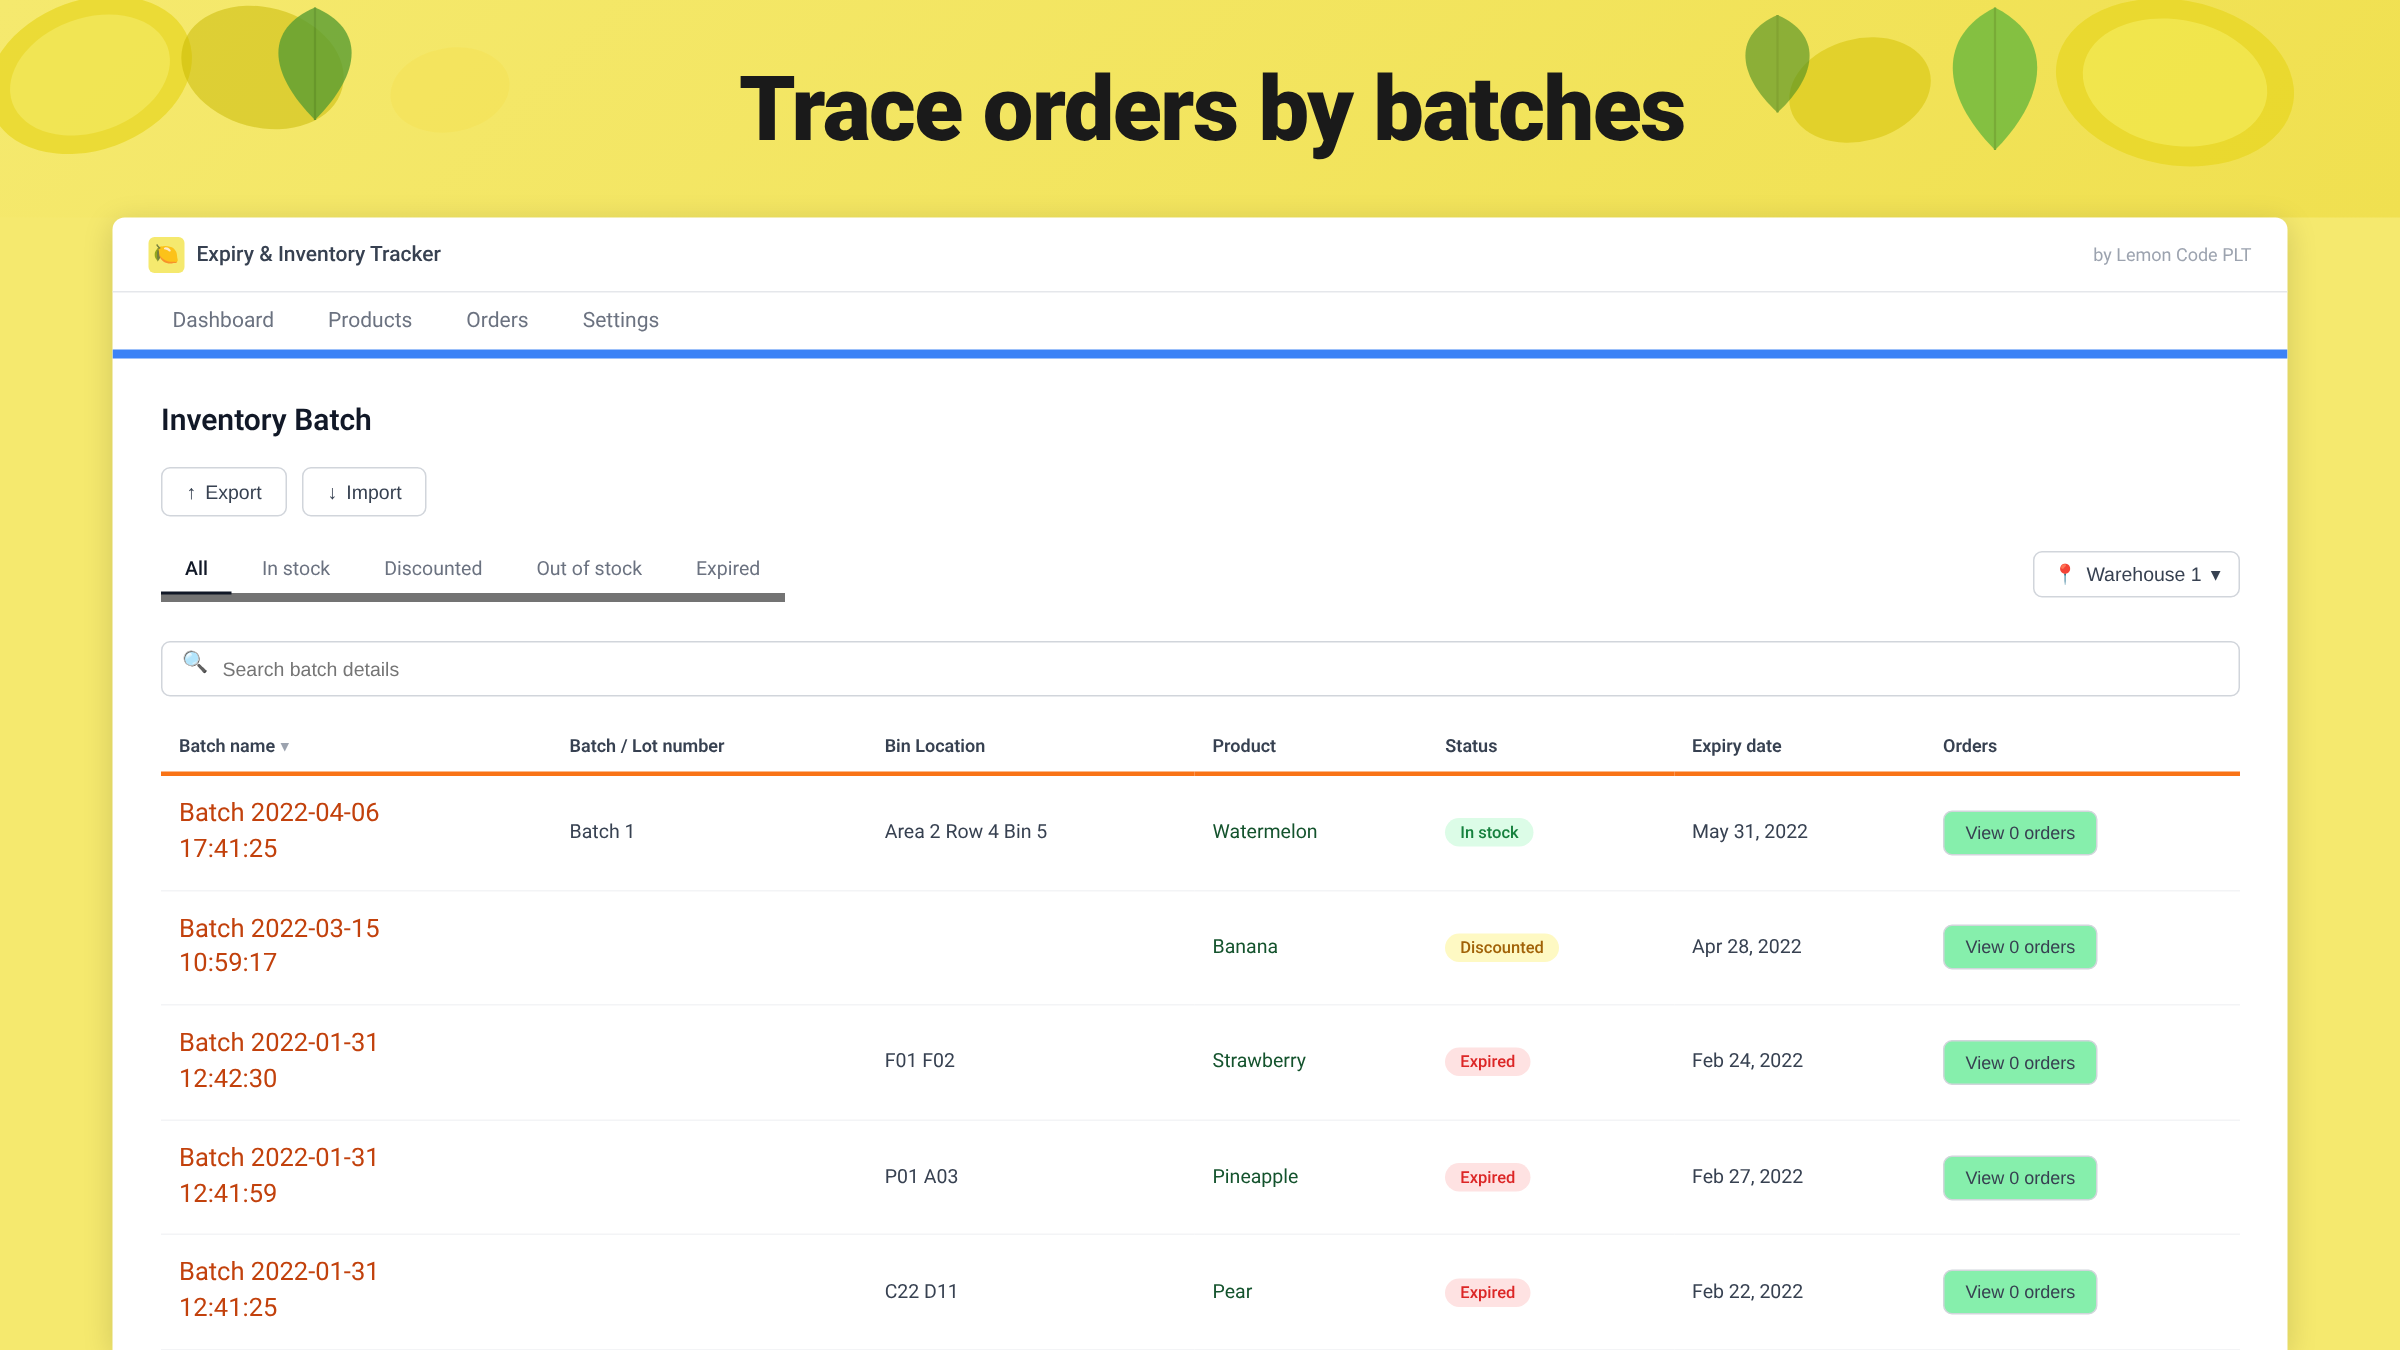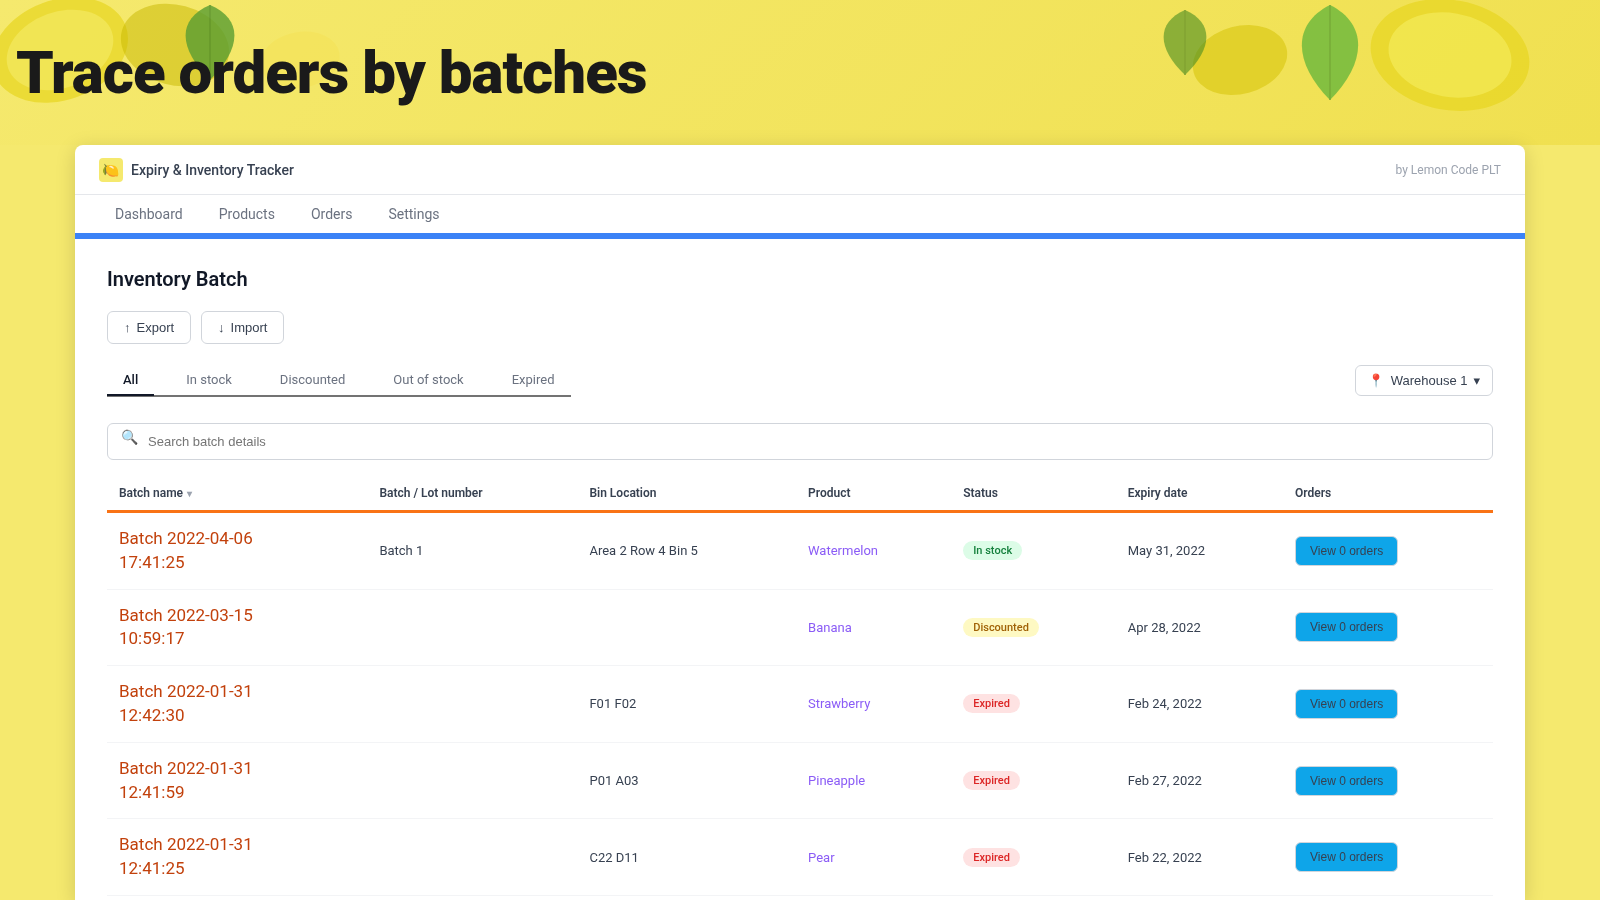--- a/index.html
+++ b/index.html
@@ -23,20 +23,21 @@
     }
 
     .page-title-area {
       position: absolute;
       top: 0;
       left: 16px;
       right: 0;
       height: 145px;
       display: flex;
       align-items: center;
+      justify-content: center;
       z-index: 1;
     }
 
     .page-title {
       font-size: 60px;
       font-weight: 900;
       color: #1a1a1a;
       letter-spacing: -1px;
     }
 
@@ -162,22 +163,22 @@
     
     .filter-bar {
       display: flex;
       align-items: center;
       justify-content: space-between;
       margin-bottom: 16px;
     }
 
     .filter-tabs {
       display: flex;
-      gap: 16px;
-      border-bottom: 2px solid #737373;
+      gap: 4px;
+      border-bottom: 6px solid #737373;
     }
 
     .filter-tab {
       padding: 8px 16px;
       font-size: 13px;
       color: #6b7280;
       cursor: pointer;
       position: relative;
     }
 
@@ -259,21 +260,21 @@
     }
 
     .batch-link {
       color: #c2410c;
       text-decoration: none;
       font-size: 17px;
       line-height: 1.4;
     }
 
     .product-link {
-      color: #8b5cf6;
+      color: #14532d;
       text-decoration: none;
       margin-top: 44px;
     }
 
     .th-with-sort {
       display: flex;
       align-items: center;
       gap: 4px;
     }
 
@@ -302,21 +303,21 @@
 
     .badge-expired {
       background: #fee2e2;
       color: #dc2626;
     }
 
     .btn-view {
       padding: 7px 14px;
       border: 1px solid #d1d5db;
       border-radius: 6px;
-      background: #0ea5e9;
+      background: #86efac;
       font-size: 12px;
       color: #374151;
       cursor: pointer;
       white-space: nowrap;
     }
   </style>
 </head>
 <body>
 
 <div class="bg-decoration">

